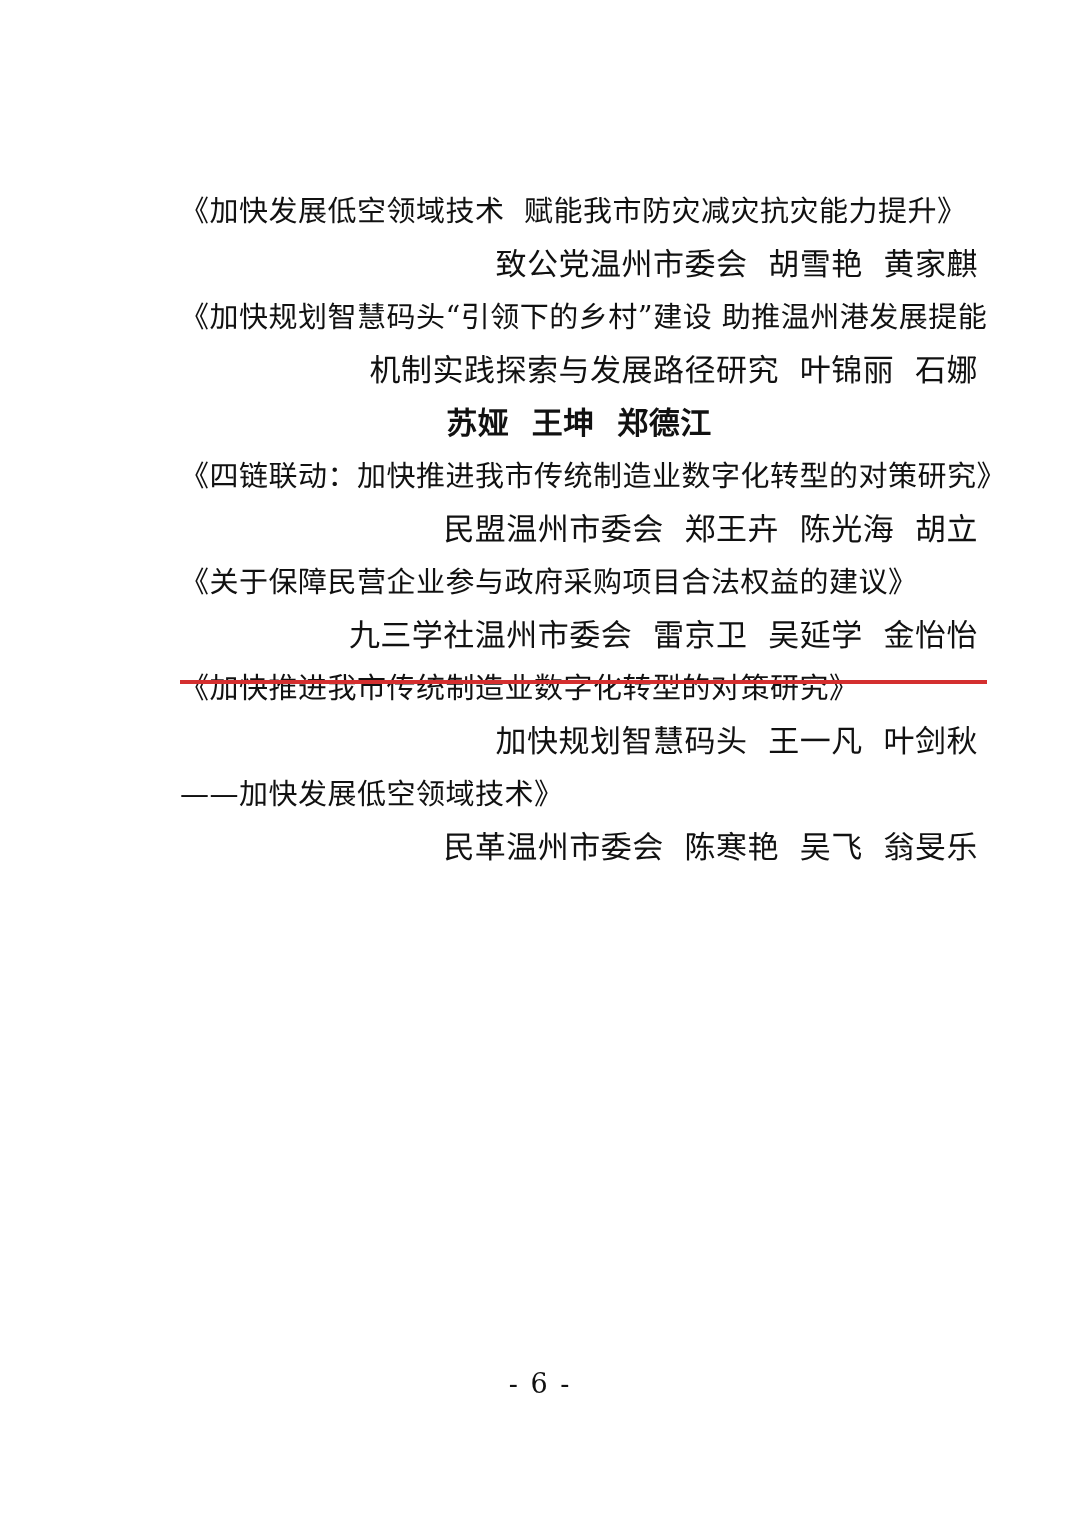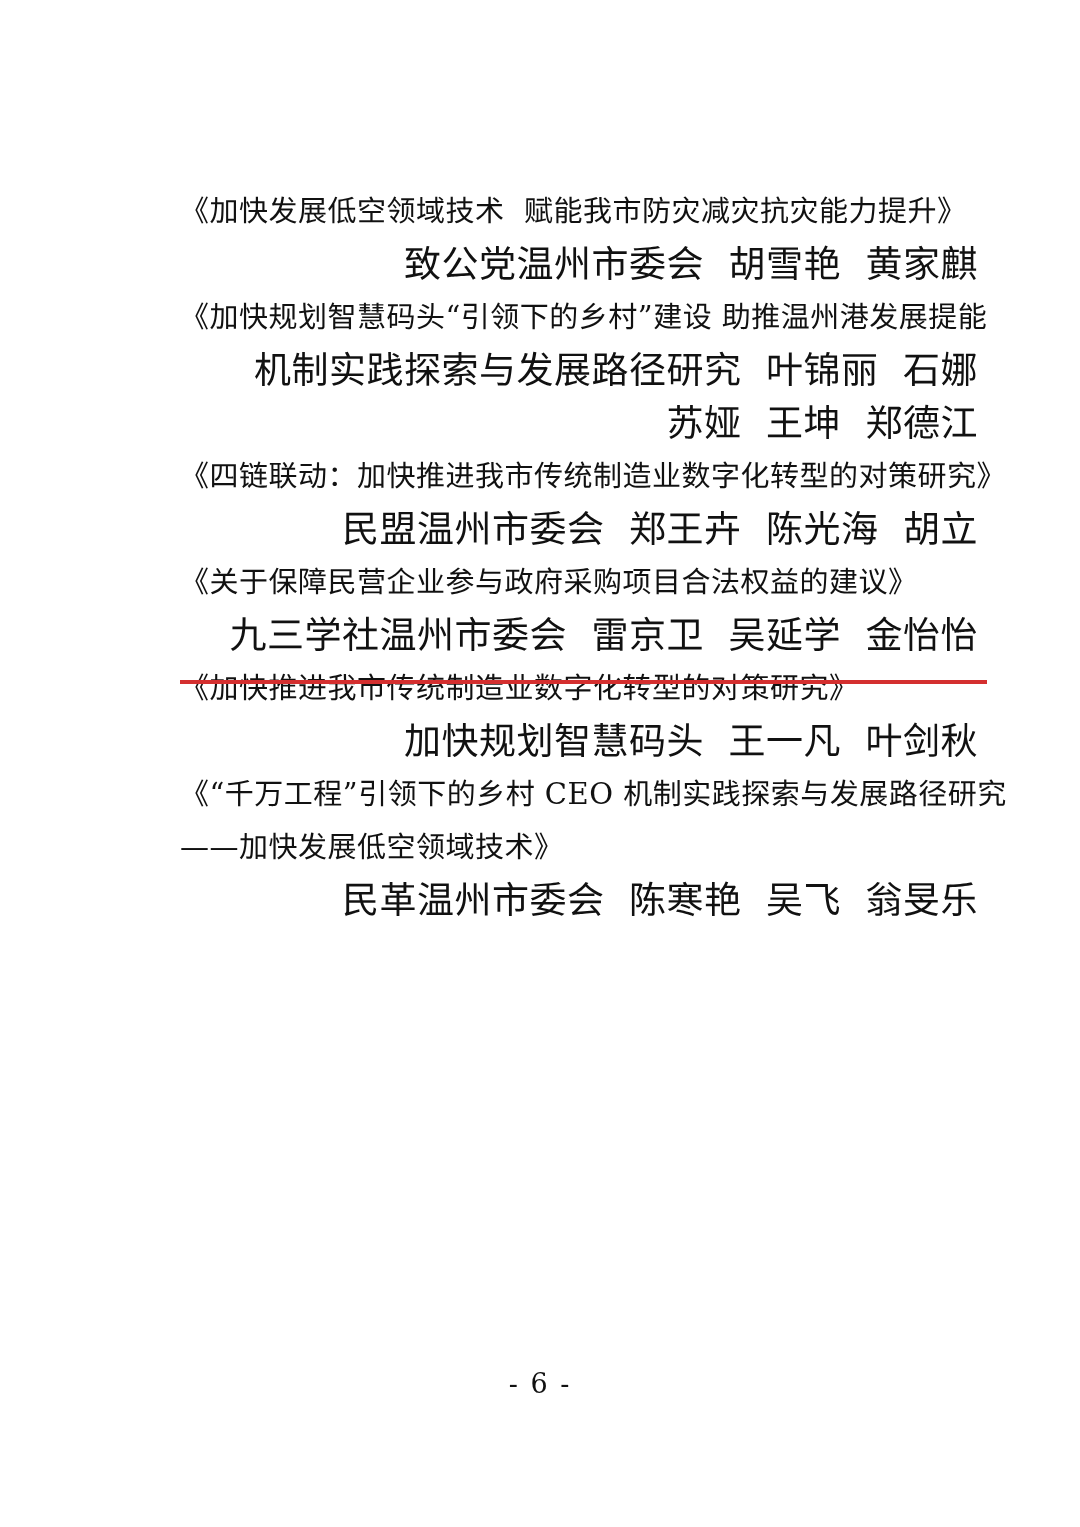--- a/index.html
+++ b/index.html
@@ -40,31 +40,32 @@
 
   .title-line {
     font-size: 29px;
     line-height: 53px;
     letter-spacing: 0.5px;
     white-space: pre;
     text-align: left;
   }
 
   .authors-line {
-    font-size: 37px;
+    font-size: 31px;
     line-height: 53px;
     letter-spacing: 0.5px;
     white-space: pre;
     text-align: right;
     padding-right: 2px;
   }
 
   .authors-line.extra {
-    text-align: right;
+    text-align: center;
     padding-right: 2px;
+    font-weight: bold;
   }
 
   
   .redline {
     position: absolute;
     left: 0px;
     top: 495px;
     width: 807px;
     height: 4px;
     background: #d42f2f;
@@ -108,21 +109,20 @@
       <div class="title-line">《关于保障民营企业参与政府采购项目合法权益的建议》</div>
       <div class="authors-line">九三学社温州市委会  雷京卫  吴延学  金怡怡</div>
     </div>
 
     <div class="entry">
       <div class="title-line">《加快推进我市传统制造业数字化转型的对策研究》</div>
       <div class="authors-line">加快规划智慧码头  王一凡  叶剑秋</div>
     </div>
 
     <div class="entry">
-      <div class="title-line">《“千万工程”引领下的乡村 CEO 机制实践探索与发展路径研究</div>
       <div class="title-line">——加快发展低空领域技术》</div>
       <div class="authors-line">民革温州市委会  陈寒艳  吴飞  翁旻乐</div>
     </div>
 
     <div class="redline"></div>
   </div>
 
   <div class="page-number">- 6 -</div>
 </div>
 

